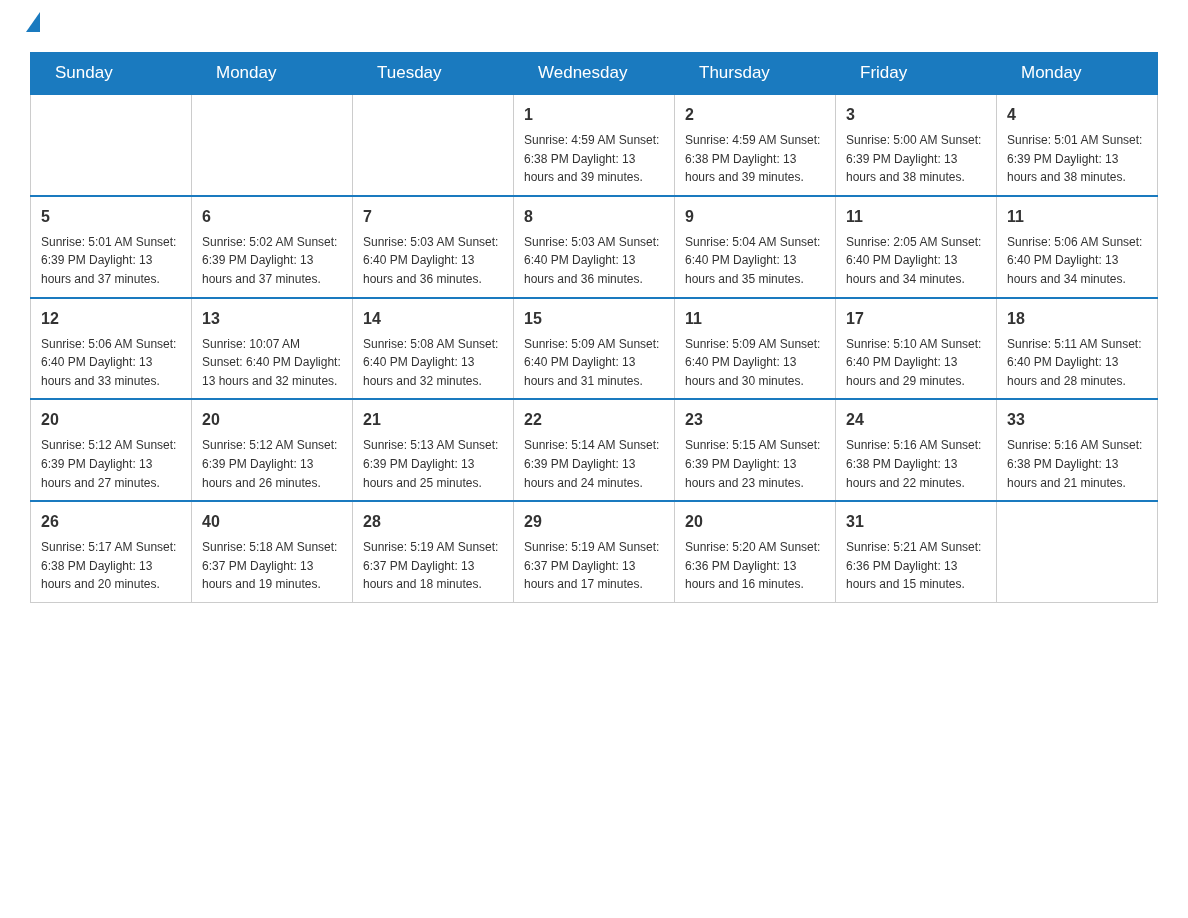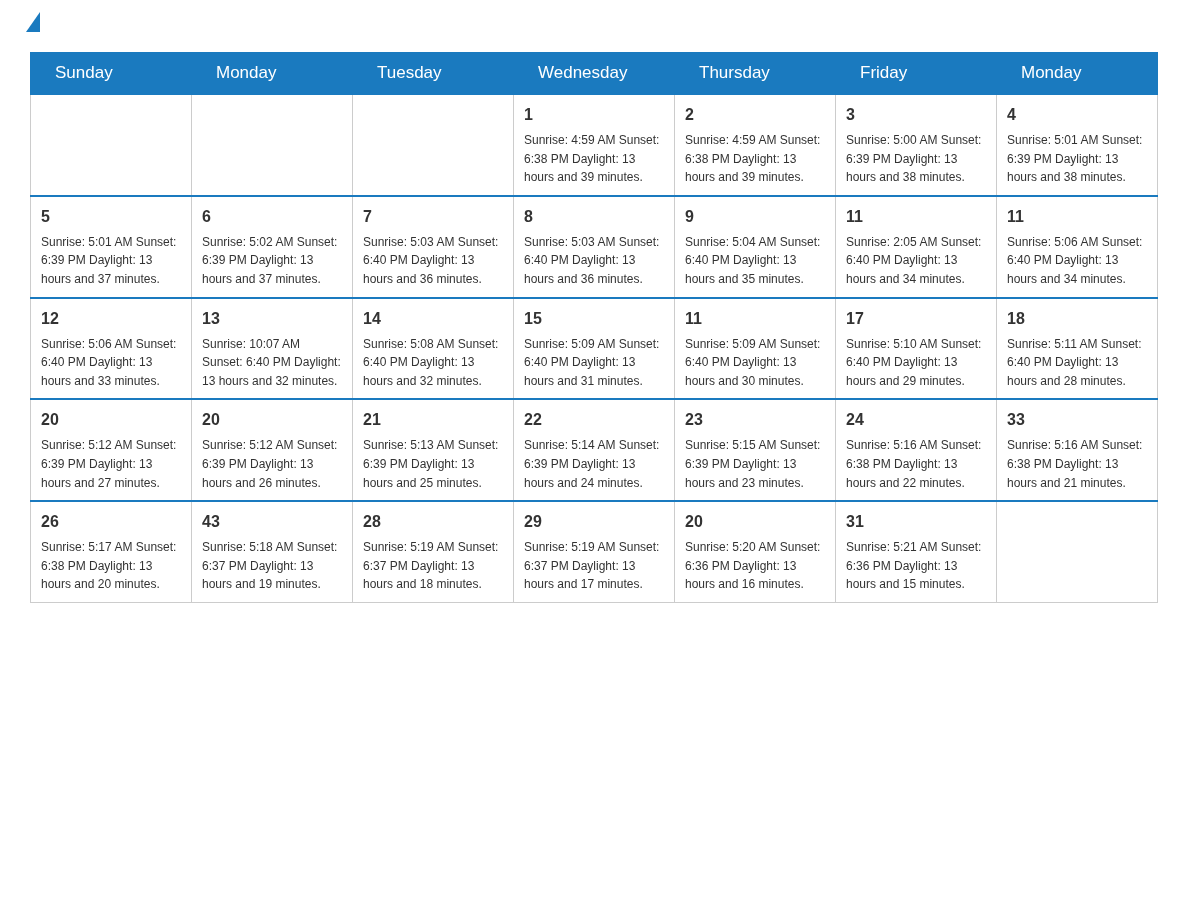--- a/index.html
+++ b/index.html
@@ -316,21 +316,21 @@
       </tr>
       <tr>
         <td>
           <span class="day-num">26</span>
           <div class="day-info">Sunrise: 5:17 AM
 Sunset: 6:38 PM
 Daylight: 13 hours
 and 20 minutes.</div>
         </td>
         <td>
-          <span class="day-num">43</span>
+          <span class="day-num">40</span>
           <div class="day-info">Sunrise: 5:18 AM
 Sunset: 6:37 PM
 Daylight: 13 hours
 and 19 minutes.</div>
         </td>
         <td>
           <span class="day-num">28</span>
           <div class="day-info">Sunrise: 5:19 AM
 Sunset: 6:37 PM
 Daylight: 13 hours

